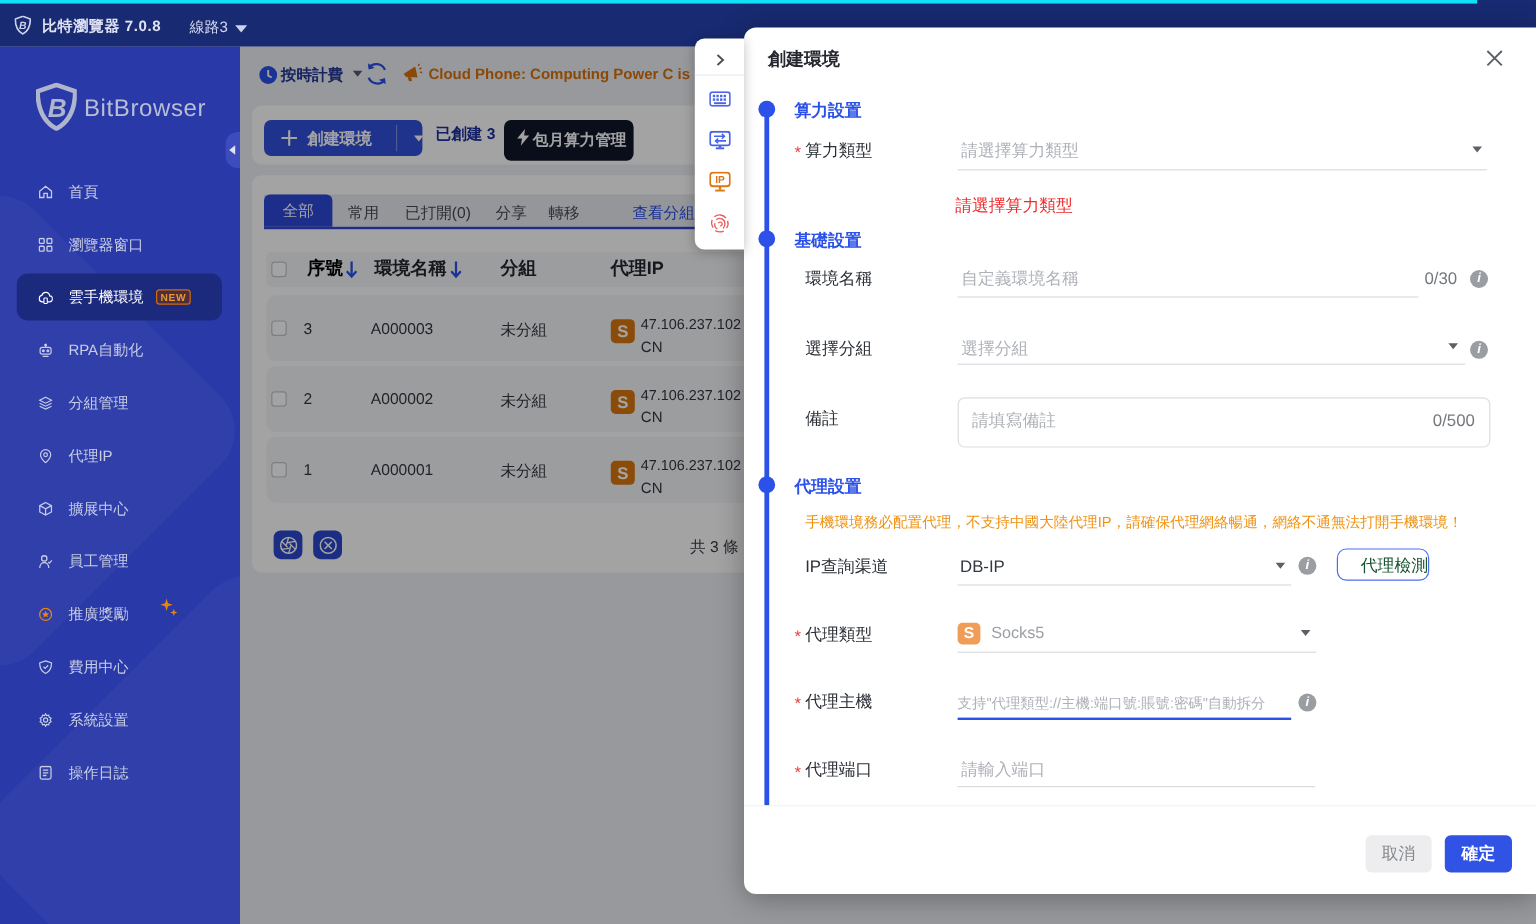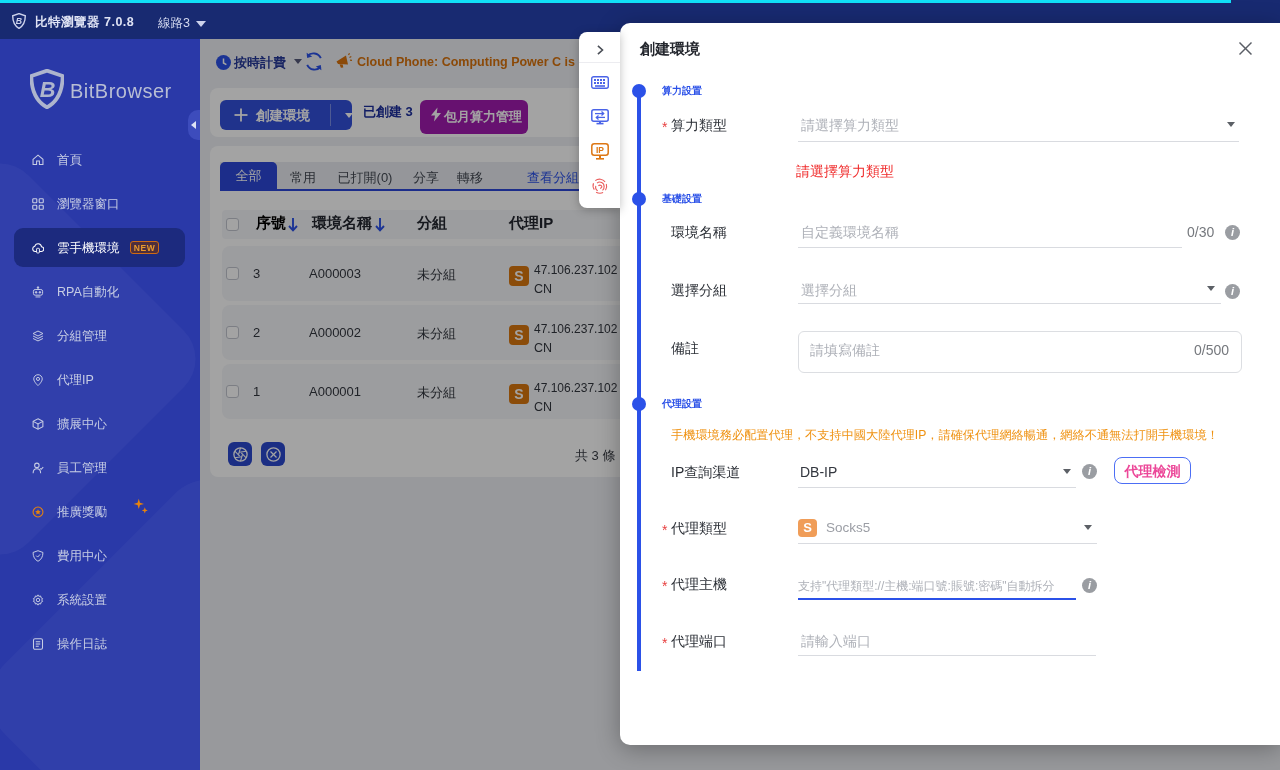--- a/index.html
+++ b/index.html
@@ -42,21 +42,21 @@
 
 #floatpanel { position:absolute; left:579px; top:32px; width:41px; height:176px; background:#fff; border-radius:8px 0 0 8px; box-shadow:0 2px 10px rgba(0,0,0,0.25); z-index:10; }
 #floatpanel .fp-ic { position:absolute; left:50%; transform:translateX(-50%); }
 
 
 #modal { position:absolute; left:620px; top:23px; width:660px; height:722px; background:#fff; border-radius:10px 0 0 10px; box-shadow:0 4px 24px rgba(0,0,0,0.3); z-index:9; }
 #modal .mtitle { position:absolute; left:20px; top:17px; font-size:15px; font-weight:bold; color:#24272e; }
 #modal .mclose { position:absolute; left:617px; top:16px; font-size:17px; color:#5a5e66; }
 .stepline { position:absolute; left:17px; top:68px; width:4px; height:580px; background:#2b51e8; }
 .stepdot { position:absolute; left:12px; width:14px; height:14px; border-radius:50%; background:#2b51e8; }
-.sect { position:absolute; left:42px; font-size:10px; font-weight:bold; color:#2b51e8; }
+.sect { position:absolute; left:42px; font-size:14px; font-weight:bold; color:#2b51e8; }
 .flabel { position:absolute; left:51px; font-size:14px; color:#2b2f36; }
 .freq:before { content:"*"; color:#e83e3e; position:absolute; left:-9px; top:2px; }
 .fph { position:absolute; font-size:14px; color:#aeb1b8; }
 .fline { position:absolute; left:178px; height:1px; background:#d9dbe0; }
 .fsel { position:absolute; width:0; height:0; border-left:4.5px solid transparent; border-right:4.5px solid transparent; border-top:5.5px solid #5c6066; }
 .finfo { position:absolute; width:15px; height:15px; border-radius:50%; background:#9a9da2; color:#fff; font-size:11px; font-style:italic; font-weight:bold; text-align:center; line-height:15px; }
 .fcount { position:absolute; font-size:14px; color:#75787d; }
 </style>
 </head>
 <body>
@@ -276,21 +276,21 @@
           <g stroke="#fff" stroke-width="1.8">
             <line x1="7" y1="0.5" x2="7" y2="13.5"></line>
             <line x1="0.5" y1="7" x2="13.5" y2="7"></line>
           </g>
         </svg>
       <span class="abs" style="left:36px; top:7px; font-size:13.5px; color:#fff; font-weight:bold;">創建環境</span>
       <div class="abs" style="left:110px; top:4px; width:1px; height:22px; background:rgba(255,255,255,0.35);"></div>
       <span class="caret-dn abs" style="left:119px; top:13px; border-top-color:#fff; border-left-width:4.5px; border-right-width:4.5px; border-top-width:5.5px;"></span>
     </div>
     <span class="abs" style="left:153px; top:15px; font-size:13px; color:#1d2f9e; font-weight:bold;">已創建 3</span>
-    <div class="abs" style="left:210px; top:12px; width:108px; height:34px; background:#a21caf; border-radius:6px;">
+    <div class="abs" style="left:210px; top:12px; width:108px; height:34px; background:#0f172a; border-radius:6px;">
       <svg class="abs" style="left:10px; top:7px;" width="12" height="15" viewBox="0 0 12 15">
           <path d="M7.5 0.5 L1 8.5 H5 L4 14.5 L11 6 H6.8 Z" fill="#fff"></path>
         </svg>
       <span class="abs" style="left:24px; top:8px; font-size:13px; color:#fff; font-weight:bold; white-space:nowrap;">包月算力管理</span>
     </div>
   </div>
   <div id="panel2" class="abs" style="left:10px; top:107px; width:1062px; height:331px; background:#fff; border-radius:8px;">
     <div class="abs" style="left:10px; top:16px; width:1036px; height:29px; background:#e9ebf1; border-bottom:2px solid #2c47d8;">
       <div class="abs" style="left:0; top:0; width:57px; height:27px; background:#2c47d8; border-radius:5px 5px 0 0; color:#fff; font-size:13px; text-align:center; line-height:27px;">全部</div>
       <span class="abs" style="left:52px; top:7px; width:62px; text-align:center; font-size:13px; color:#454a54;">常用</span>
@@ -459,30 +459,34 @@
   <span class="fph" style="left:190px; top:319px;">請填寫備註</span>
   <span class="fcount" style="left:574px; top:319px;">0/500</span>
 
   <span style="position:absolute; left:51px; top:404px; font-size:12.2px; color:#ef9212; white-space:nowrap;">手機環境務必配置代理，不支持中國大陸代理IP，請確保代理網絡暢通，網絡不通無法打開手機環境！</span>
 
   <span class="flabel" style="top:441px;">IP查詢渠道</span>
   <span style="position:absolute; left:180px; top:441px; font-size:14px; color:#33373f;">DB-IP</span>
   <div class="fline" style="top:464px; width:278px;"></div>
   <span class="fsel" style="left:443px; top:446px;"></span>
   <span class="finfo" style="left:462px; top:441px;">i</span>
-  <div style="position:absolute; left:494px; top:434px; width:77px; height:27px; border:1px solid #4c6ef5; border-radius:8px; color:#ec4899; font-size:14px; text-align:center; line-height:26px;font-weight:bold;">代理檢測</div>
+  <div style="position:absolute; left:494px; top:434px; width:77px; height:27px; border:1px solid #4c6ef5; border-radius:8px; color:#14532d; font-size:14px; text-align:right; line-height:26px;">代理檢測</div>
 
   <span class="flabel freq" style="top:497px;">代理類型</span>
   <div class="sbadge" style="position:absolute; left:178px; top:496px; width:19px; height:18px; line-height:18px; font-size:13px; background:#f09d58; border-radius:4px;">S</div>
   <span style="position:absolute; left:206px; top:497px; font-size:13.5px; color:#9b9ea5;">Socks5</span>
   <div class="fline" style="top:520px; width:299px;"></div>
   <span class="fsel" style="left:464px; top:502px;"></span>
 
   <span class="flabel freq" style="top:553px;">代理主機</span>
   <span class="fph" style="left:178px; top:555px; font-size:12px; white-space:nowrap;">支持"代理類型://主機:端口號:賬號:密碼"自動拆分</span>
   <div class="fline" style="top:575px; width:278px; height:2px; background:#2b51e8;"></div>
   <span class="finfo" style="left:462px; top:555px;">i</span>
 
   <span class="flabel freq" style="top:610px;">代理端口</span>
   <span class="fph" style="left:181px; top:610px;">請輸入端口</span>
   <div class="fline" style="top:632px; width:298px;"></div>
 
+  <div style="position:absolute; left:0; top:648px; width:660px; height:74px; border-top:1px solid #ebedf0; border-radius:0 0 0 10px;">
+    <div style="position:absolute; left:518px; top:24px; width:55px; height:31px; background:#ededef; border-radius:5px; color:#85888d; font-size:14px; text-align:center; line-height:31px;">取消</div>
+    <div style="position:absolute; left:584px; top:24px; width:56px; height:31px; background:#3053e6; border-radius:5px; color:#fff; font-size:14px; font-weight:bold; text-align:center; line-height:31px;">確定</div>
+  </div>
 </div>
 
 </body></html>

